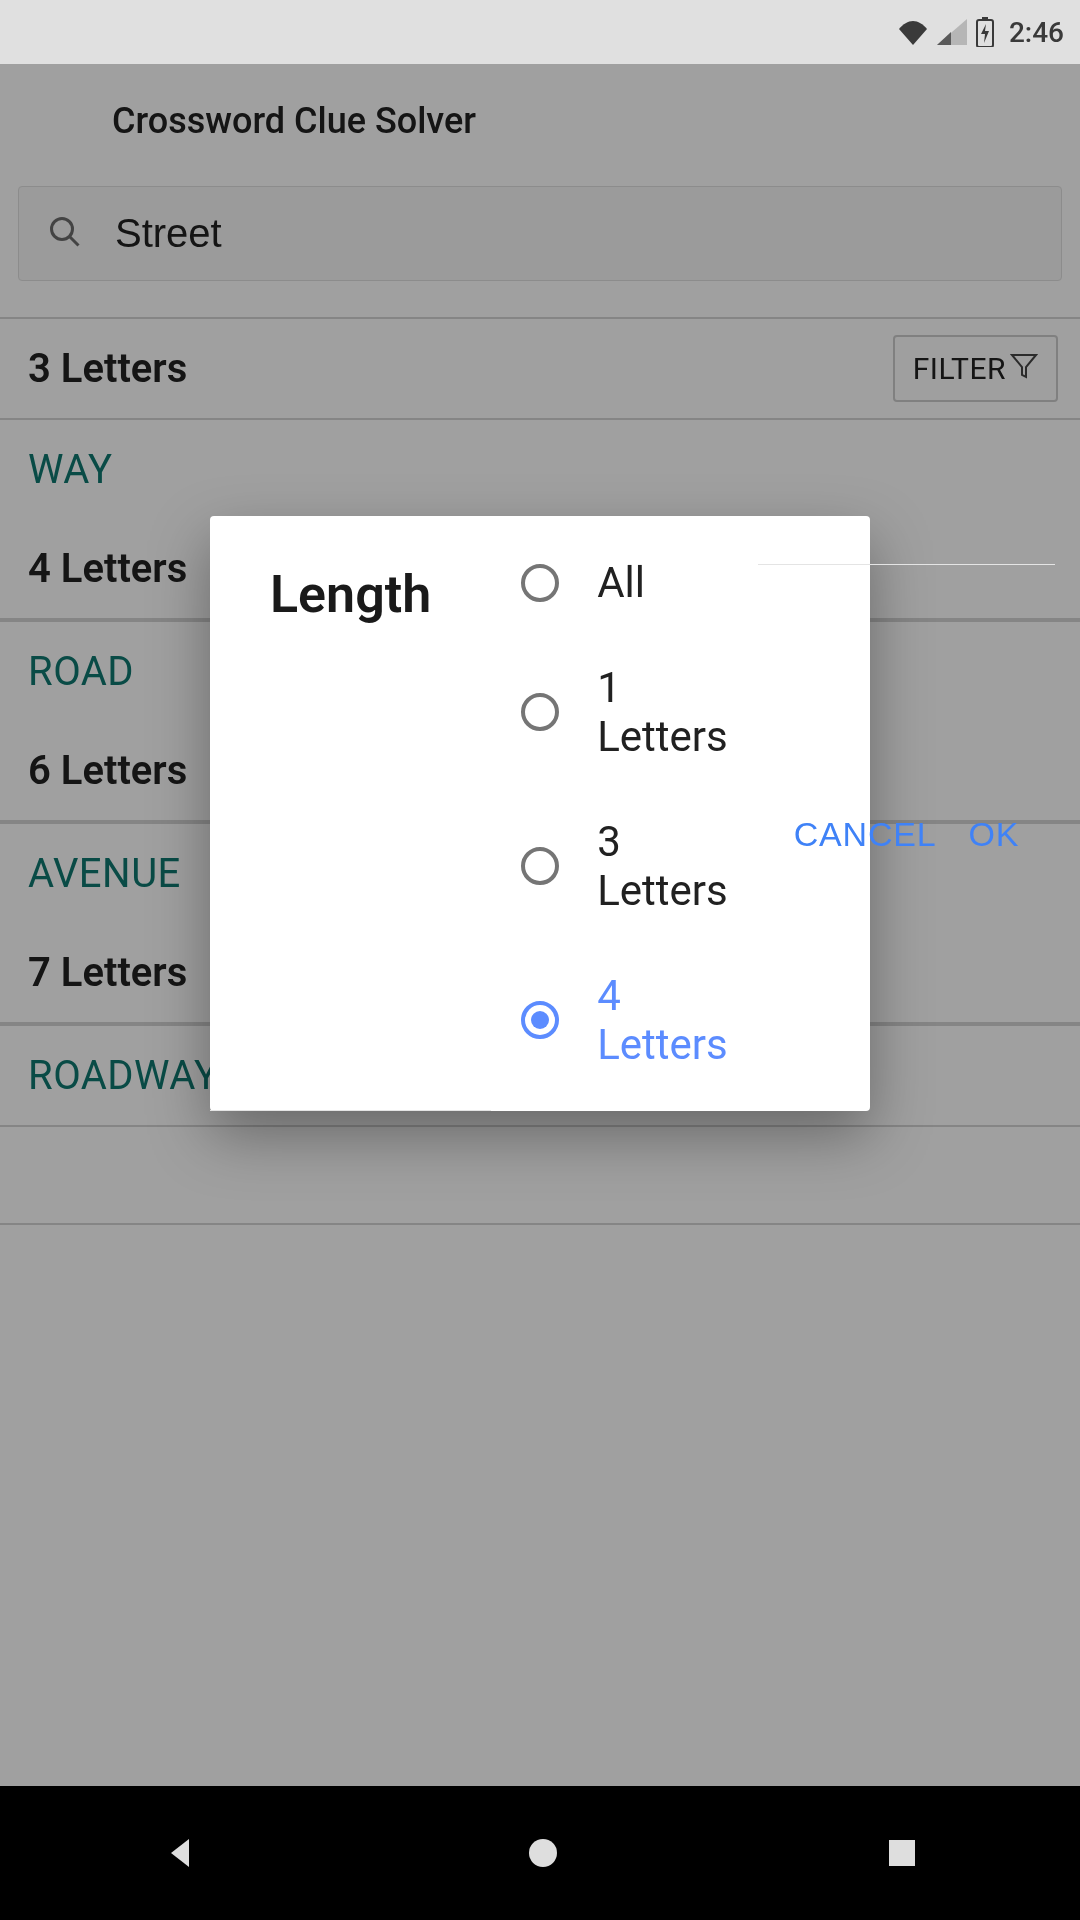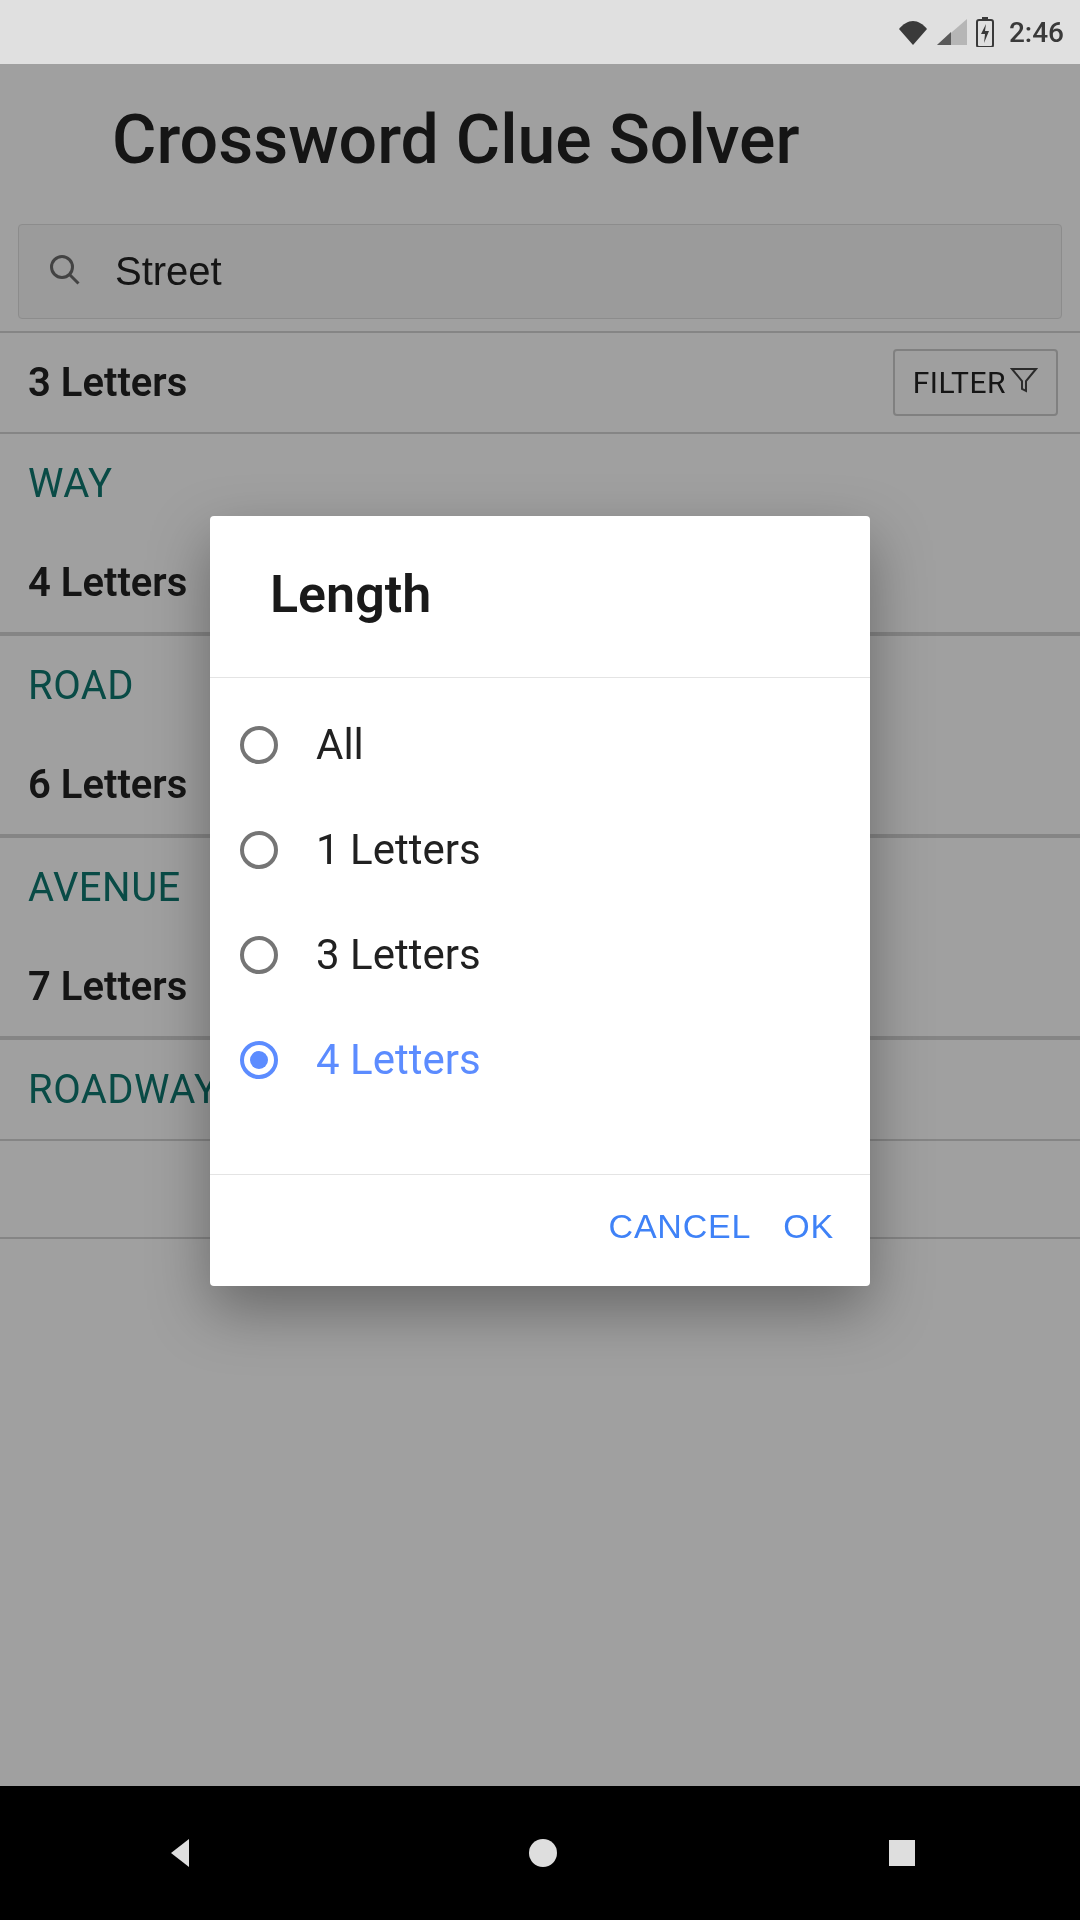--- a/index.html
+++ b/index.html
@@ -8,44 +8,44 @@
 
     
     .status-bar { height: 64px; background: #e0e0e0; display: flex; align-items: center; justify-content: flex-end; padding: 16px 16px; font-size: 28px; color: #3a3a3a; gap: 8px; }
     .status-bar svg { display: block; }
     .status-time { font-weight: 500; margin-left: 6px; }
 
     
     .app-content { position: relative; height: calc(100% - 64px - 134px); background: #fafafa; }
 
     
-    .app-title { font-size: 68px; font-weight: 500; color: #212121; padding: 36px 0 44px 112px; }
+    .app-title { font-size: 36px; font-weight: 500; color: #212121; padding: 36px 0 44px 112px; }
 
     
-    .search-wrap { margin: 0 18px 12px 18px; }
+    .search-wrap { margin: 0 18px 36px 18px; }
     .search-box { background: #f2f2f2; border: 1px solid #dcdcdc; border-radius: 4px; display: flex; align-items: center; padding: 24px 28px; gap: 32px; }
     .search-box input { border: 0; background: transparent; outline: none; font-size: 40px; color: #212121; flex: 1; }
     .search-box svg { flex-shrink: 0; }
 
     
     .section-row { display: flex; align-items: center; justify-content: space-between; border-top: 2px solid #d0d0d0; }
     .section-header { font-size: 40px; font-weight: 600; color: #212121; padding: 26px 28px; }
     .filter-btn { display: flex; align-items: center; gap: 4px; background: #f9f9f9; border: 2px solid #c9c9c9; border-radius: 4px; padding: 14px 18px; margin-right: 22px; font-size: 30px; font-weight: 400; color: #212121; letter-spacing: 0.5px; }
     .filter-btn svg { flex-shrink: 0; }
 
     
     .section-group { border-bottom: 2px solid #d0d0d0; }
     .section-title { font-size: 40px; font-weight: 600; color: #212121; padding: 26px 28px; }
     .result-item { font-size: 40px; color: #0f766e; padding: 26px 28px; border-top: 2px solid #d0d0d0; letter-spacing: 0.5px; }
 
     
     .scrim { position: absolute; inset: 0; background: rgba(0,0,0,0.36); }
 
     
-    .dialog { position: absolute; left: 50%; top: 452px; transform: translateX(-50%); width: 660px; background: #fff; border-radius: 4px; box-shadow: 0 24px 60px rgba(0,0,0,0.35); display: flex; flex-direction: column; }
+    .dialog { position: absolute; left: 50%; top: 452px; transform: translateX(-50%); width: 660px; background: #fff; border-radius: 4px; box-shadow: 0 24px 60px rgba(0,0,0,0.35); display: flex; }
     .dialog-title { font-size: 52px; font-weight: 600; color: #1a1a1a; padding: 48px 60px 52px; border-bottom: 1px solid #e4e4e4; }
     .dialog-options { padding: 14px 10px 14px 10px; }
     .radio-row { display: flex; align-items: center; gap: 38px; padding: 28px 20px; cursor: pointer; }
     .radio-outer { width: 38px; height: 38px; border: 4px solid #757575; border-radius: 50%; display: flex; align-items: center; justify-content: center; flex-shrink: 0; }
     .radio-row.selected .radio-outer { border-color: #5c8cff; }
     .radio-inner { width: 18px; height: 18px; border-radius: 50%; background: transparent; }
     .radio-row.selected .radio-inner { background: #5c8cff; }
     .radio-label { font-size: 42px; color: #212121; }
     .radio-row.selected .radio-label { color: #5c8cff; }
     .dialog-actions { display: flex; justify-content: flex-end; gap: 32px; border-top: 1px solid #e4e4e4; padding: 32px 36px 40px; margin-top: 48px; }

